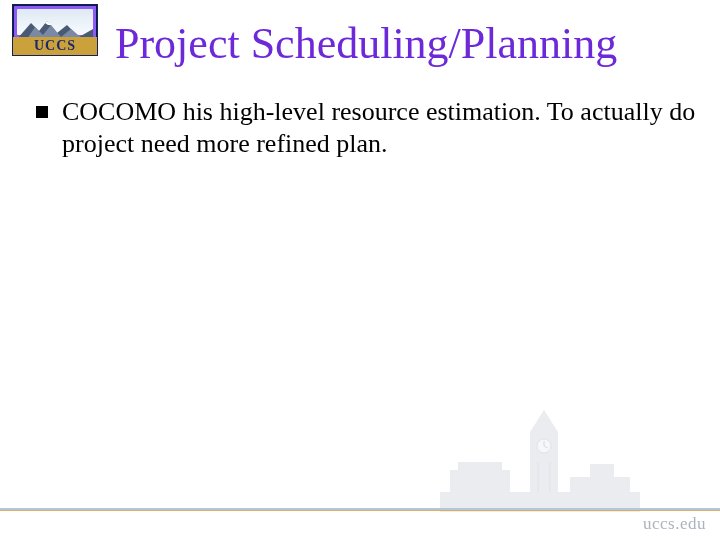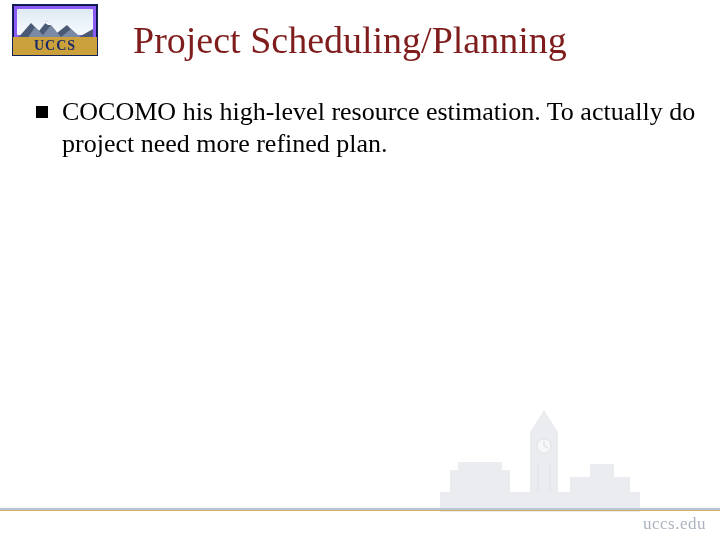--- a/index.html
+++ b/index.html
@@ -59,25 +59,25 @@
     font-family: "Georgia", "Times New Roman", serif;
     font-weight: bold;
     font-size: 14px;
     letter-spacing: 1px;
     color: #1b2a6b;
   }
   
   .title {
     position: absolute;
     top: 18px;
-    left: 133px;
+    left: 115px;
     right: 20px;
-    font-size: 38px;
+    font-size: 44px;
     font-weight: 400;
-    color: #7f1d1d;
+    color: #6d28d9;
     white-space: nowrap;
   }
   
   .body {
     position: absolute;
     top: 96px;
     left: 36px;
     right: 24px;
   }
   .bullet-row {

